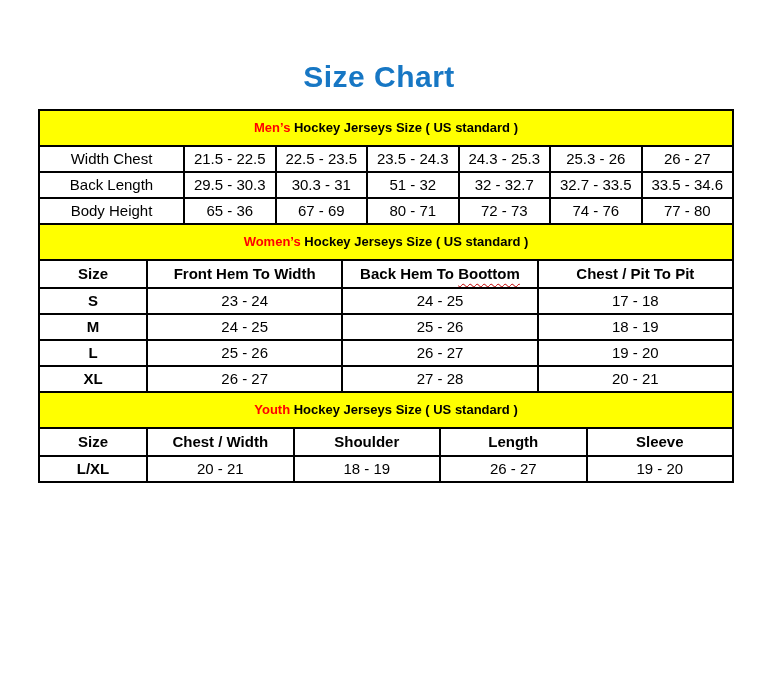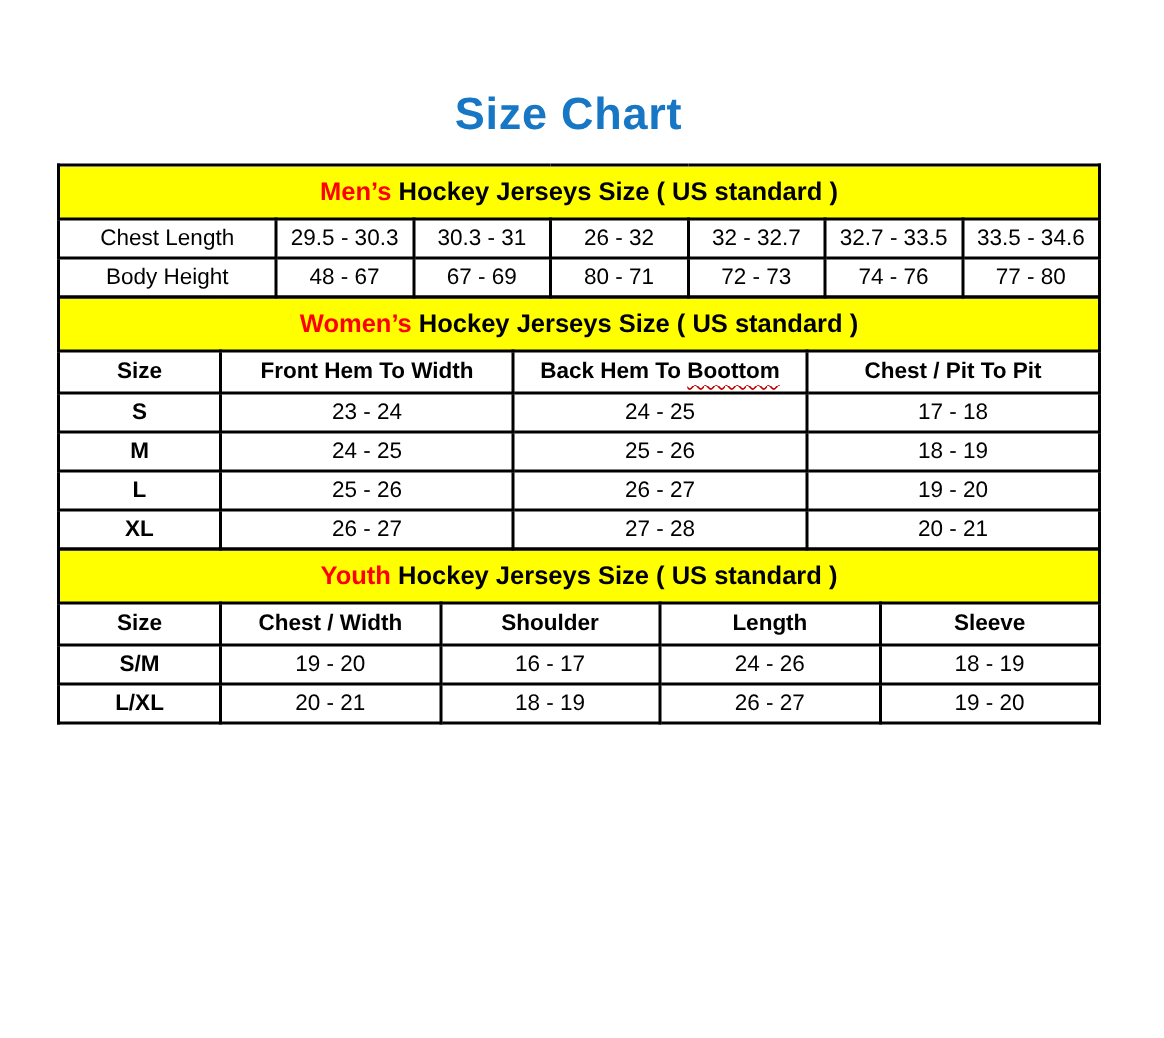--- a/index.html
+++ b/index.html
@@ -35,21 +35,21 @@
   th,td{
     border:2px solid var(--border-color);
     text-align:center;vertical-align:middle;
     padding:0;
     font-size:15px;line-height:1.1;
     overflow:hidden;white-space:nowrap;
   }
   .band-cell{
     height:34px;
     background:var(--band-bg);
-    font-size:17px;font-weight:700;
+    font-size:13px;font-weight:700;
   }
   .band-cell .hl{color:var(--accent-red);}
   thead th.col-head{height:26px;font-weight:700;}
   tbody td{height:24px;font-weight:400;}
   tbody td.row-label{font-weight:400;}
   tbody td.row-label.bold{font-weight:700;}
   .tbl-mens col.c0{width:145px;}
   .tbl-womens col.c0{width:108px;}
   .tbl-youth col.c0{width:108px;}
   .wavy{
@@ -76,31 +76,40 @@
         <col>
         <col>
       </colgroup>
       <thead>
         <tr>
           <th class="band-cell" colspan="7"><span class="hl">Men’s</span> <span>Hockey Jerseys Size ( US standard )</span></th>
         </tr>
       </thead>
       <tbody>
         <tr>
-          <td class="row-label">Chest Length</td>
+          <td class="row-label">Width Chest</td>
+          <td>21.5 - 22.5</td>
+          <td>22.5 - 23.5</td>
+          <td>23.5 - 24.3</td>
+          <td>24.3 - 25.3</td>
+          <td>25.3 - 26</td>
+          <td>26 - 27</td>
+        </tr>
+        <tr>
+          <td class="row-label">Back Length</td>
           <td>29.5 - 30.3</td>
           <td>30.3 - 31</td>
-          <td>26 - 32</td>
+          <td>51 - 32</td>
           <td>32 - 32.7</td>
           <td>32.7 - 33.5</td>
           <td>33.5 - 34.6</td>
         </tr>
         <tr>
           <td class="row-label">Body Height</td>
-          <td>48 - 67</td>
+          <td>65 - 36</td>
           <td>67 - 69</td>
           <td>80 - 71</td>
           <td>72 - 73</td>
           <td>74 - 76</td>
           <td>77 - 80</td>
         </tr>
       </tbody>
     </table>
   <table class="section-table tbl-womens">
       <colgroup>
@@ -162,27 +171,20 @@
         <tr>
           <th class="col-head"><span>Size</span></th>
           <th class="col-head"><span>Chest / Width</span></th>
           <th class="col-head"><span>Shoulder</span></th>
           <th class="col-head"><span>Length</span></th>
           <th class="col-head"><span>Sleeve</span></th>
         </tr>
       </thead>
       <tbody>
         <tr>
-          <td class="row-label bold">S/M</td>
-          <td>19 - 20</td>
-          <td>16 - 17</td>
-          <td>24 - 26</td>
-          <td>18 - 19</td>
-        </tr>
-        <tr>
           <td class="row-label bold">L/XL</td>
           <td>20 - 21</td>
           <td>18 - 19</td>
           <td>26 - 27</td>
           <td>19 - 20</td>
         </tr>
       </tbody>
     </table>
 </div>
 

